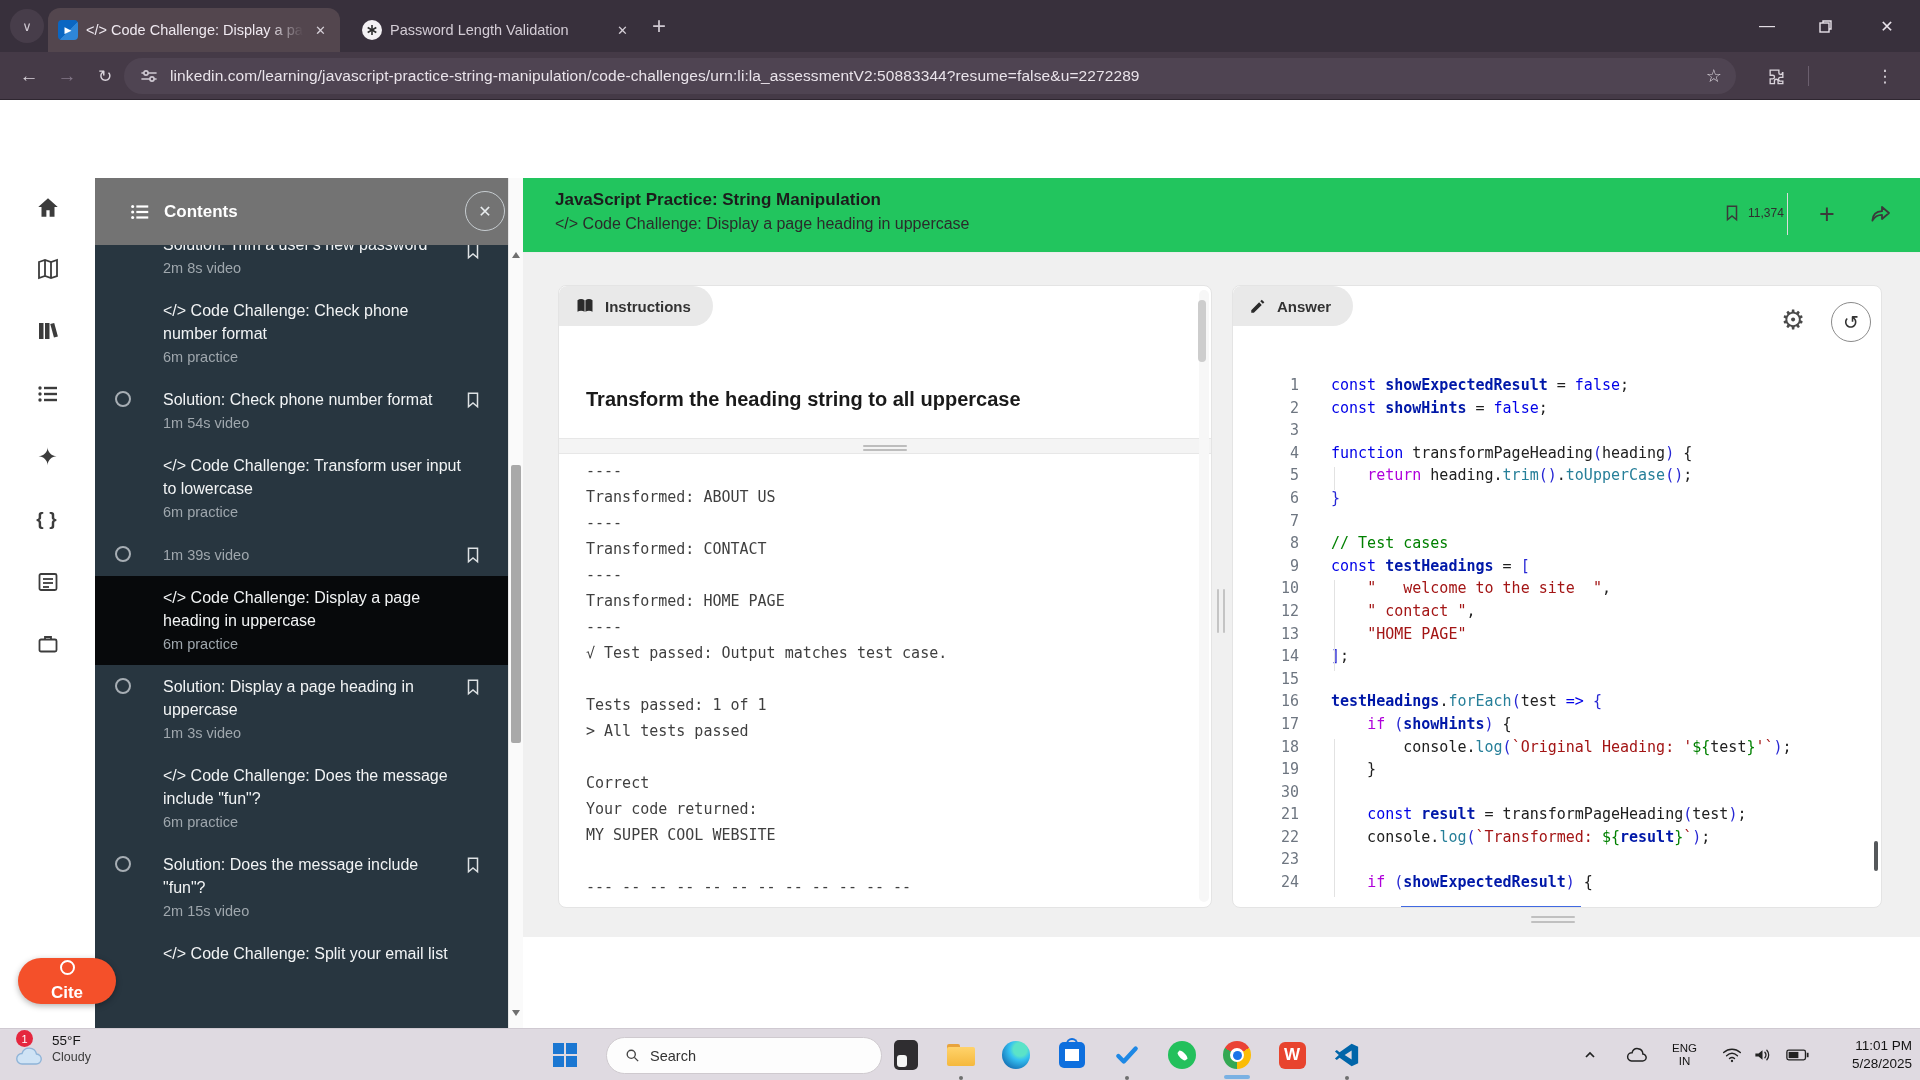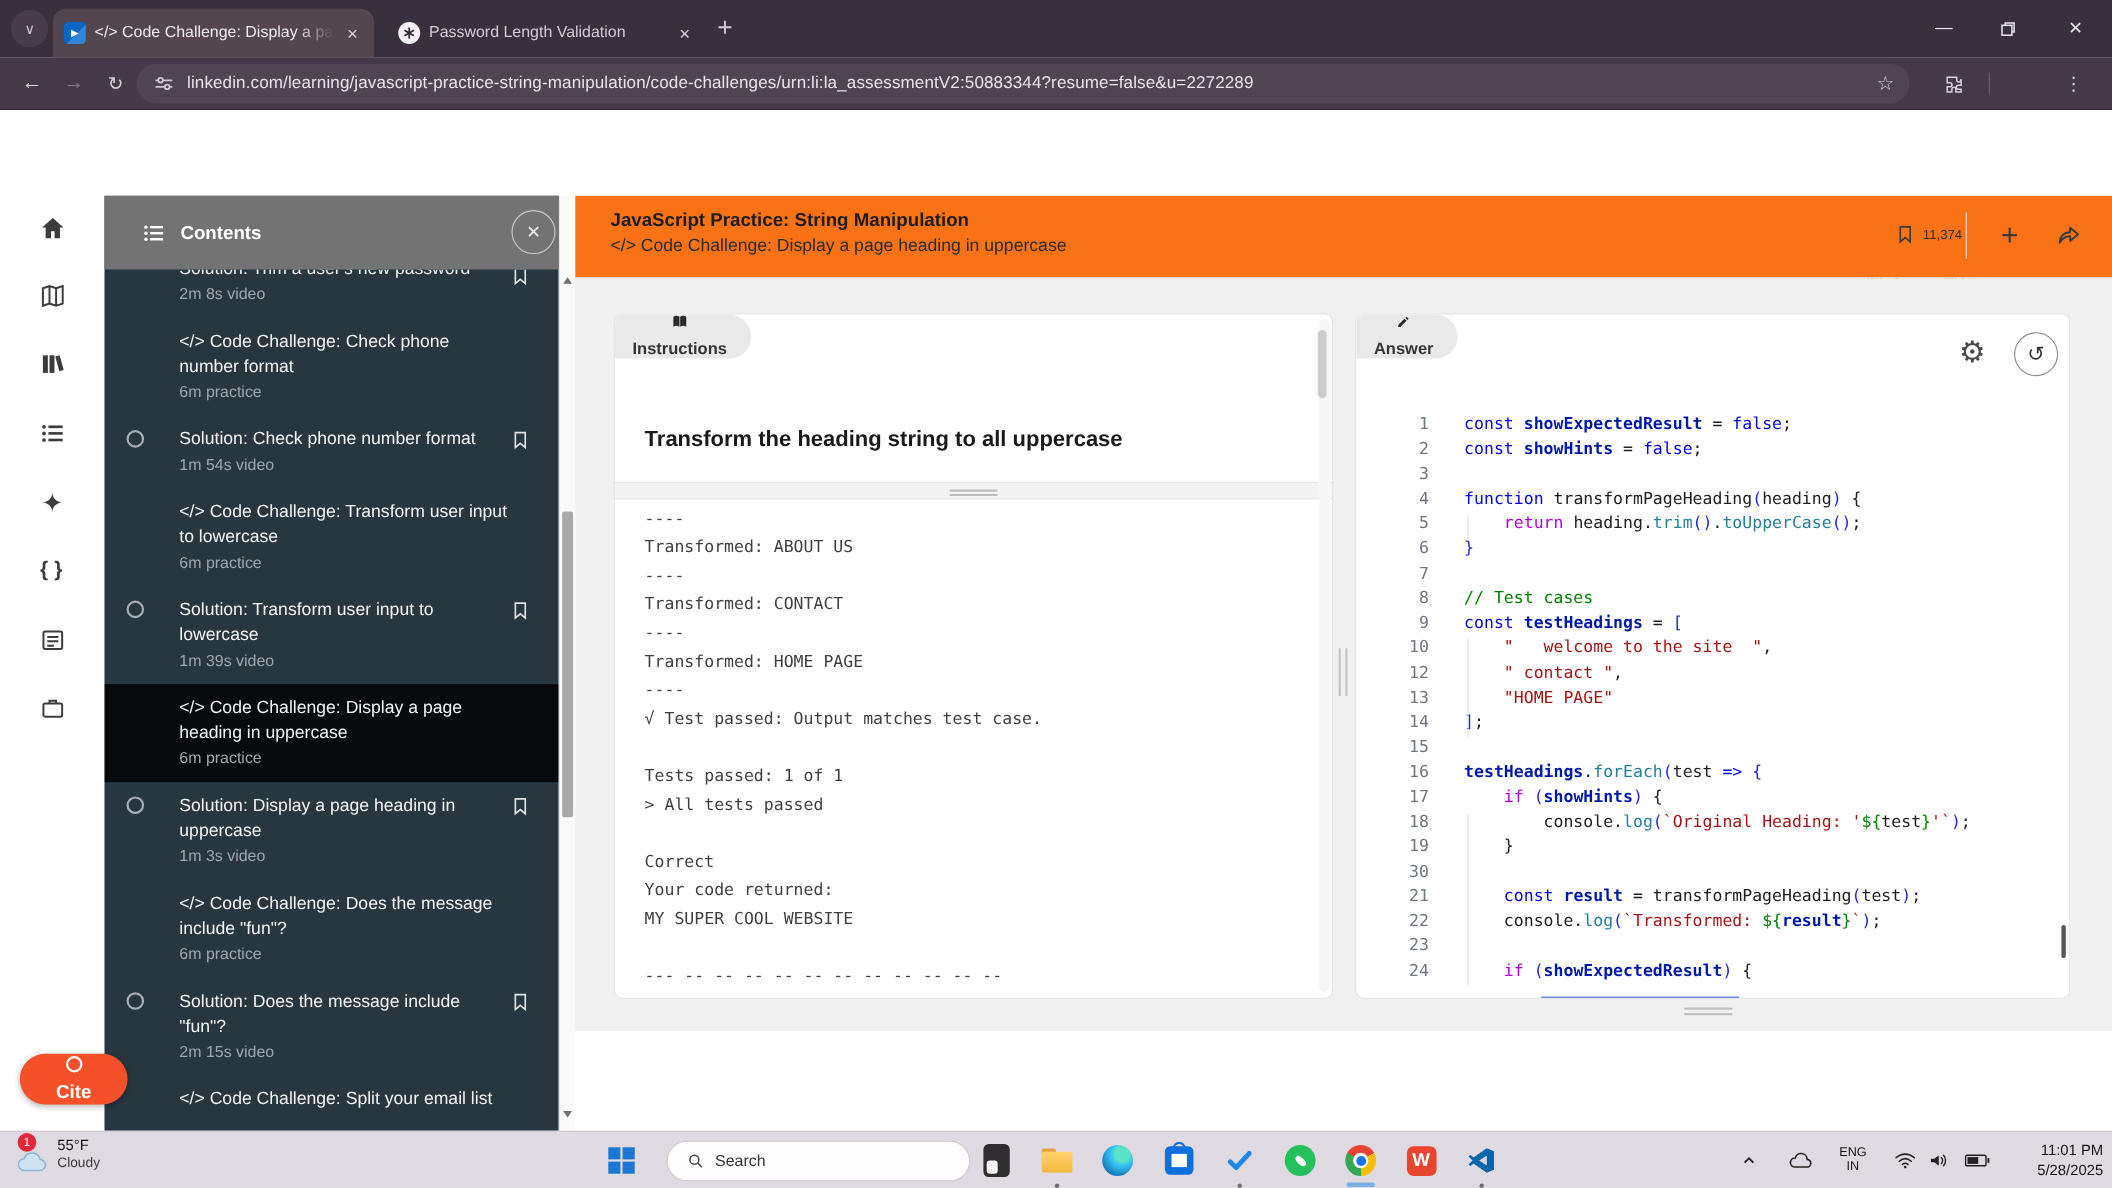--- a/index.html
+++ b/index.html
@@ -70,35 +70,35 @@
   .bm{position:absolute;right:26px;top:12px;width:18px;height:20px;}
   .bm path{fill:none;stroke:#DEE2E4;stroke-width:2;}
   .citem.cut .bm{top:18px;}
 
   
   .sscroll{position:absolute;left:508px;top:178px;width:15px;height:850px;background:#FAFAFA;border-left:1px solid #E6E6E6;box-sizing:border-box;}
   .sarrow{position:absolute;left:3px;width:0;height:0;border-left:4.5px solid transparent;border-right:4.5px solid transparent;}
   .sthumb{position:absolute;left:2px;top:287px;width:10px;height:278px;background:#A9A9A9;border-radius:2px;}
 
   
-  .lessonbar{position:absolute;left:523px;top:178px;width:1397px;height:75px;background:#f97316;border-bottom:1px solid #ECECEC;box-sizing:border-box;}
+  .lessonbar{position:absolute;left:523px;top:178px;width:1397px;height:75px;background:#22c55e;border-bottom:1px solid #ECECEC;box-sizing:border-box;}
   .course{position:absolute;left:32px;top:12px;font-size:17px;font-weight:700;color:#1C1C1C;}
   .lesson{position:absolute;left:32px;top:37px;font-size:16px;color:#2B2B2B;}
   .bmcount{position:absolute;left:1200px;top:25px;display:flex;align-items:center;gap:7px;color:#2F2F2F;font-size:12px;}
   .vdiv{position:absolute;left:1264px;top:15px;width:1px;height:42px;background:#DCDCDC;}
   .plusbtn{position:absolute;left:1282px;top:14px;width:44px;height:44px;display:flex;align-items:center;justify-content:center;font-size:27px;color:#3A3A3A;font-weight:300;}
   .sharebtn{position:absolute;left:1336px;top:14px;width:44px;height:44px;display:flex;align-items:center;justify-content:center;}
 
   
   .workspace{position:absolute;left:523px;top:253px;width:1397px;height:684px;background:#F0F0F0;}
   .panel{position:absolute;top:32px;height:623px;background:#fff;border:1px solid #E4E4E4;border-radius:8px;box-sizing:border-box;overflow:hidden;}
   .panel.ins{left:35px;width:654px;}
   .panel.ans{left:709px;width:650px;}
   .pill{position:absolute;left:0;top:0;height:40px;background:#E9E9E9;border-radius:8px 20px 20px 0;
-    display:flex;align-items:center;padding:0 22px 0 16px;gap:10px;font-size:15px;font-weight:700;color:#333;flex-direction:column;}
+    display:flex;align-items:center;padding:0 22px 0 16px;gap:10px;font-size:15px;font-weight:700;color:#333;}
   .ins-heading{position:absolute;left:27px;top:102px;font-size:20px;font-weight:700;color:#1A1A1A;}
   .ins-divider{position:absolute;left:0;top:152px;width:100%;height:16px;background:#F4F4F4;border-top:1px solid #E7E7E7;border-bottom:1px solid #E7E7E7;box-sizing:border-box;}
   .hgrip{position:absolute;left:50%;transform:translateX(-50%);width:44px;}
   .hgrip i{display:block;height:2px;background:#BDBDBD;margin:2px 0;border-radius:1px;}
   .console{position:absolute;left:27px;top:172px;right:20px;font-family:"DejaVu Sans Mono",monospace;
     font-size:15px;line-height:26px;color:#3F3F3F;white-space:pre;}
   .ins-sb-track{position:absolute;right:2px;top:4px;width:10px;height:612px;background:#F7F7F7;border-radius:5px;}
   .ins-sb-thumb{position:absolute;right:3px;top:10px;width:8px;height:62px;background:#CDCDCD;border-radius:4px;}
 
   .gearbtn{position:absolute;left:548px;top:18px;font-size:27px;color:#4A4A4A;}
@@ -350,21 +350,20 @@
             <svg class="bm" viewBox="0 0 24 24">
               <path d="M6 3h12v18l-6-5-6 5z"></path>
             </svg>
           </div>
           <div class="citem">
             <div class="ctitle">&lt;/&gt; Code Challenge: Transform user input to lowercase</div>
             <div class="cmeta">6m practice</div>
           </div>
           <div class="citem">
             <span class="circ"></span>
-            <div class="ctitle">Solution: Transform user input to lowercase</div>
             <div class="cmeta">1m 39s video</div>
             <svg class="bm" viewBox="0 0 24 24">
               <path d="M6 3h12v18l-6-5-6 5z"></path>
             </svg>
           </div>
           <div class="citem active">
             <div class="ctitle">&lt;/&gt; Code Challenge: Display a page heading in uppercase</div>
             <div class="cmeta">6m practice</div>
           </div>
           <div class="citem">

